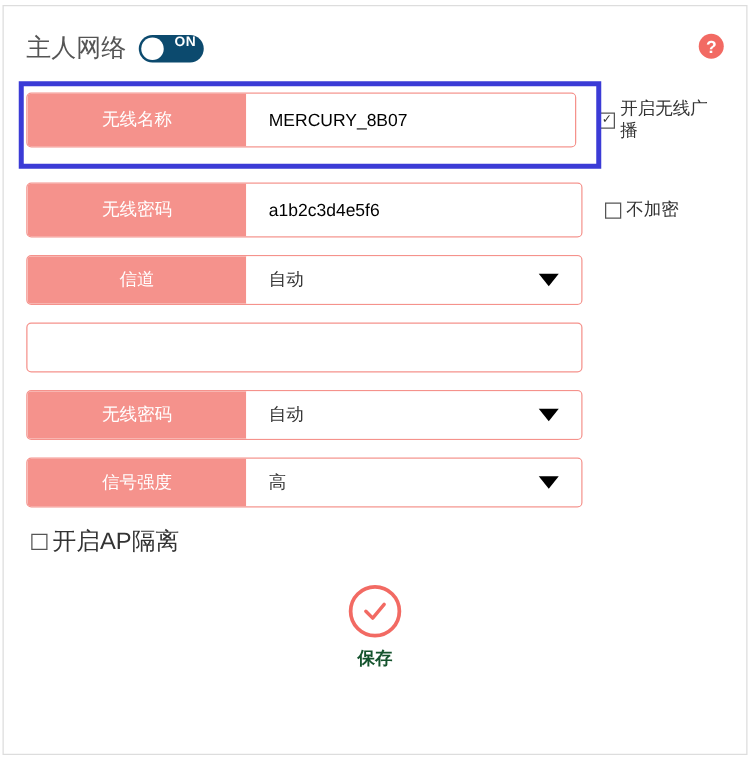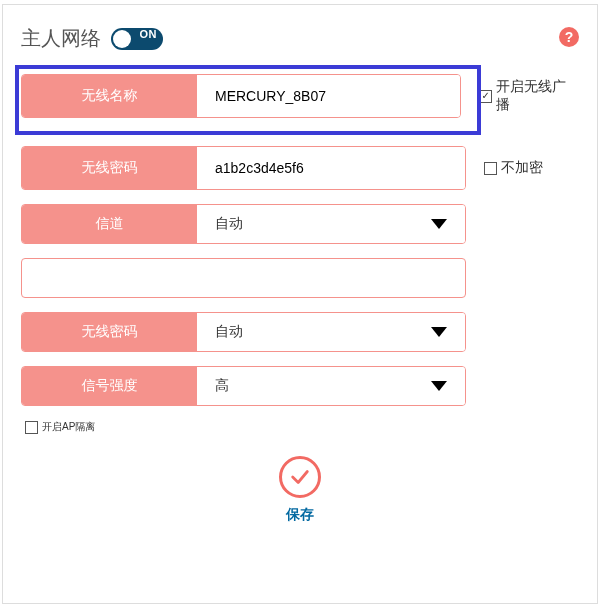--- a/index.html
+++ b/index.html
@@ -153,40 +153,40 @@
     margin-right: 4px;
     font-size: 10px;
     line-height: 1;
     cursor: pointer;
     flex-shrink: 0;
   }
   .ap-row {
     margin: 12px 0 0 4px;
     display: flex;
     align-items: center;
-    font-size: 10px;
+    font-size: 19px;
   }
 
   .save-area {
     margin-top: 22px;
     text-align: center;
   }
   .save-icon {
     width: 42px;
     height: 42px;
     border: 3px solid #f26a63;
     border-radius: 50%;
     display: inline-flex;
     align-items: center;
     justify-content: center;
     margin-bottom: 8px;
     cursor: pointer;
   }
   .save-text {
-    color: #0369a1;
+    color: #14532d;
     font-size: 14px;
     font-weight: bold;
   }
 </style>
 </head>
 <body>
 
 <div class="panel">
 
   <div class="header">

